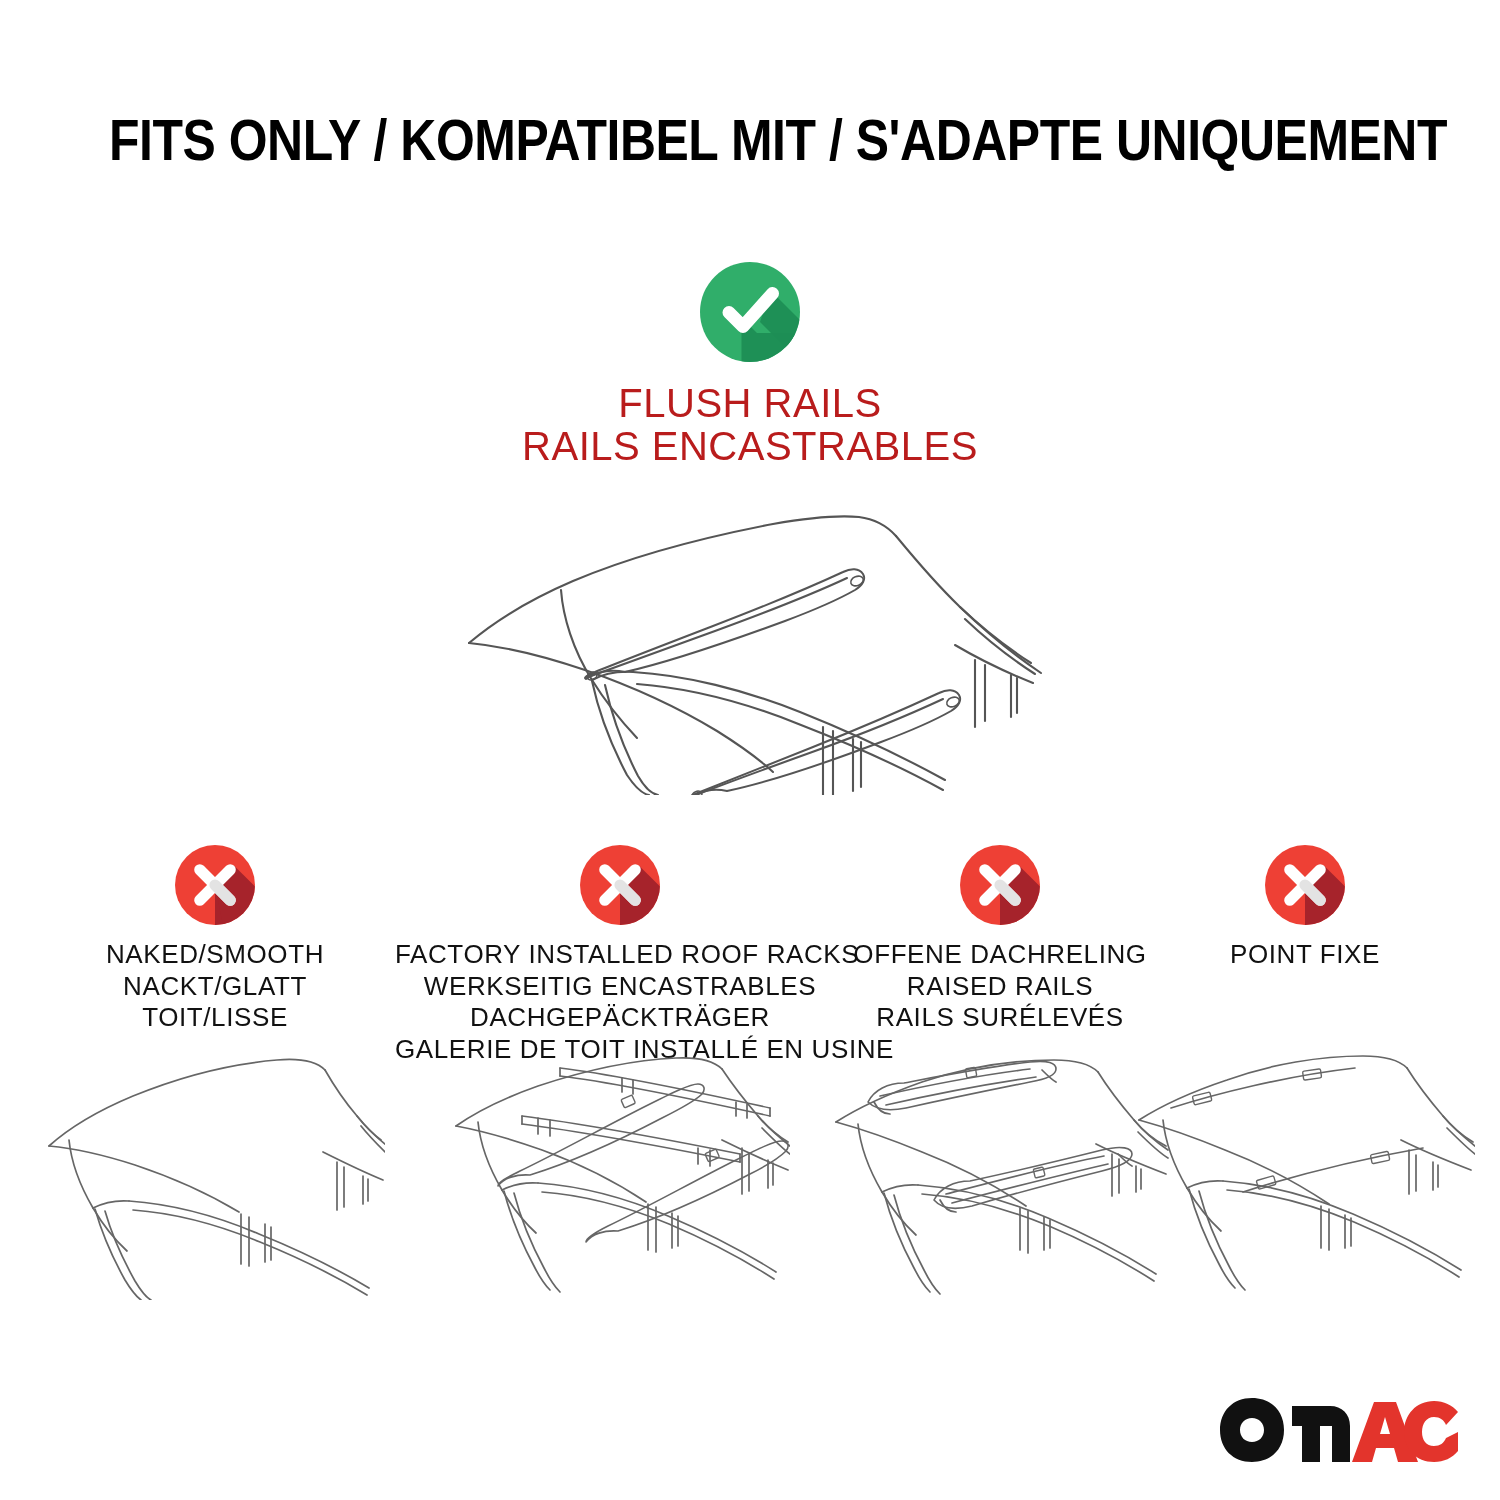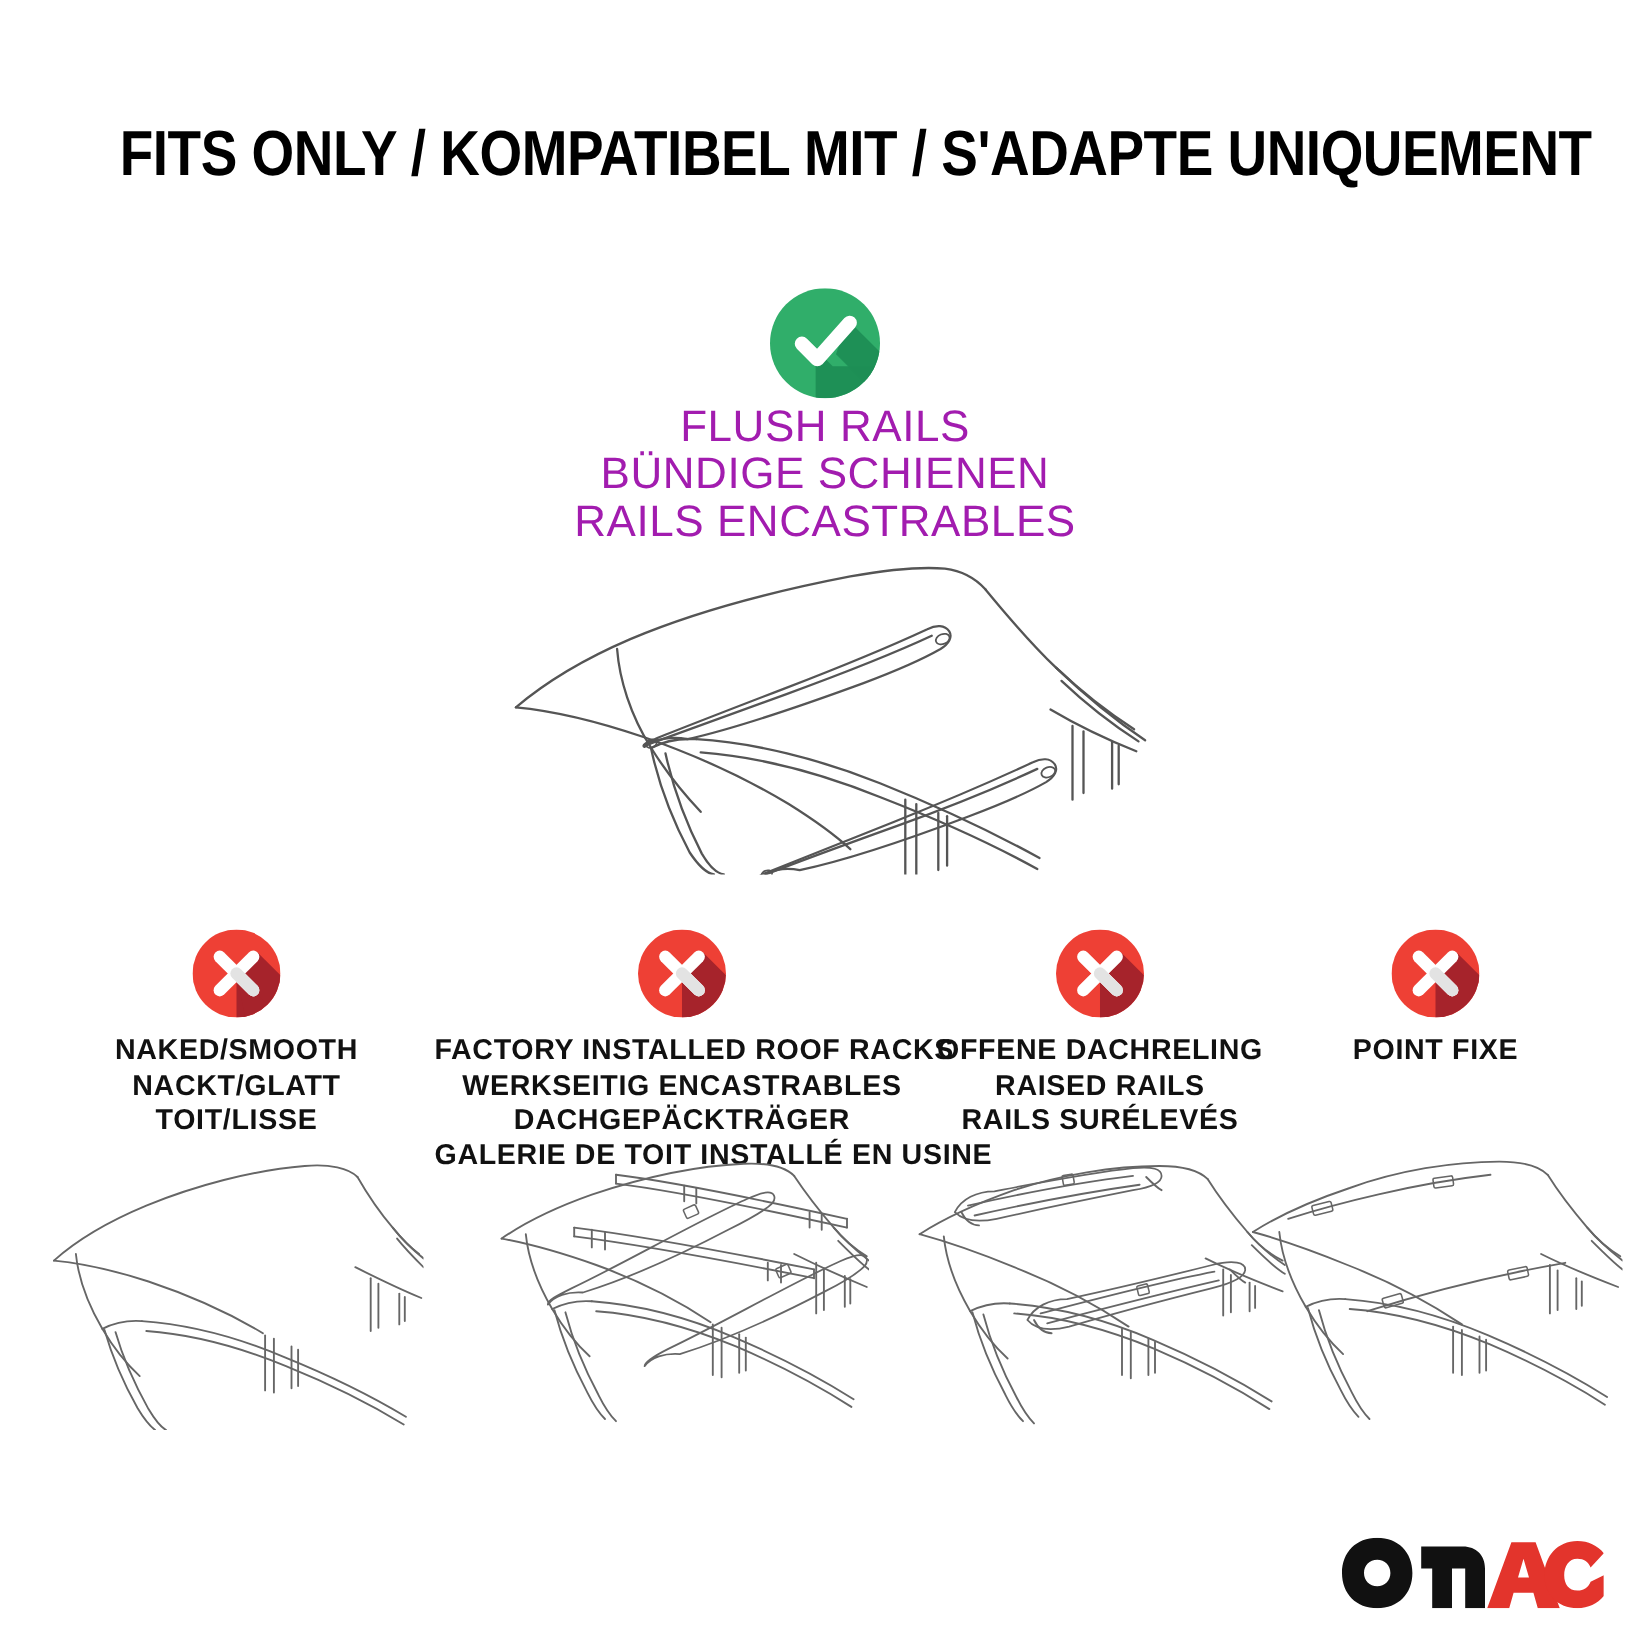--- a/index.html
+++ b/index.html
@@ -43,25 +43,26 @@
     left: 0;
     width: 1500px;
     text-align: center;
   }
   .badge-wrap {
     display: inline-block;
     width: 100px;
     height: 100px;
   }
   .label-lines {
+    margin-top: 16px;
     font-family: "Liberation Sans Narrow", "Liberation Sans", sans-serif;
     font-size: 40px;
     line-height: 1.08;
     letter-spacing: 0.5px;
-    color: #a21caf;
+    color: #b91c1c;
     font-weight: 400;
   }
   .label-lines div { white-space: nowrap; }
 
   
   .main-illustration {
     position: absolute;
     top: 495px;
     left: 455px;
     width: 600px;
@@ -86,21 +87,20 @@
     height: 80px;
     margin: 0 auto;
   }
   .col-label {
     margin-top: 14px;
     font-family: "Liberation Sans Narrow", "Liberation Sans", sans-serif;
     font-size: 26px;
     line-height: 1.22;
     letter-spacing: 0.6px;
     color: #111111;
-    font-weight: bold;
   }
   .col-label div { white-space: nowrap; }
   .col-art {
     position: absolute;
     left: 50%;
     transform: translateX(-50%);
     top: 205px;
     width: 340px;
     height: 250px;
   }
@@ -149,21 +149,20 @@
           <path d="M41.5 55.5 L57 71 L110 71 L110 110 L41.5 110 Z" fill="#1E8E55" opacity="0.95"></path>
           <path d="M70.5 28.5 L84 42 L110 68 L110 110 L60 60 Z" fill="#1E8E55" opacity="0.95"></path>
         </g>
 
         <path d="M29 50.5 L43 64.5 L72.5 31.5" fill="none" stroke="#ffffff" stroke-width="13" stroke-linecap="round" stroke-linejoin="round"></path>
       </svg>
     </div>
 
     <div class="label-lines">
       <div>FLUSH RAILS</div>
-      <div>BÜNDIGE SCHIENEN</div>
       <div>RAILS ENCASTRABLES</div>
     </div>
   </div>
 
   <div class="main-illustration">
     <svg viewBox="0 0 600 300" width="600" height="300" aria-hidden="true">
       <g fill="none" stroke="#555555" stroke-width="2.1" stroke-linecap="round" stroke-linejoin="round">
 
         <path d="M14 148 C40 126 76 104 118 86 C170 64 240 44 318 29 C352 23 382 20 404 22
                  C420 24 432 31 441 41"></path>

